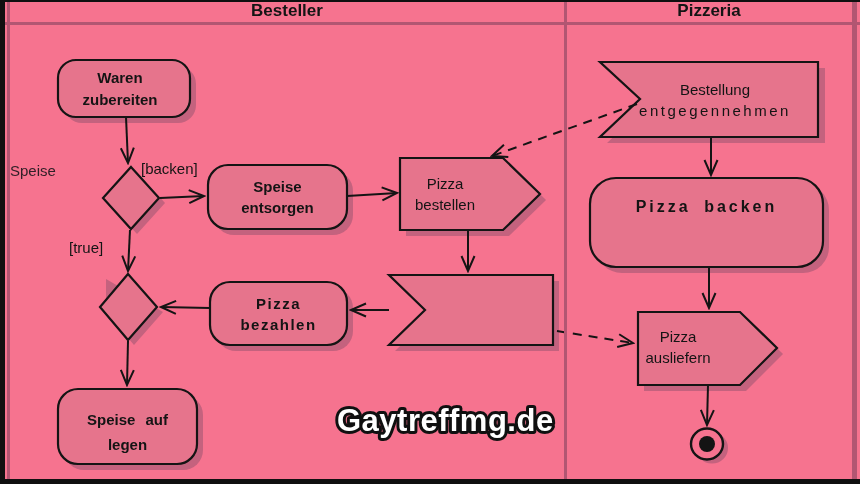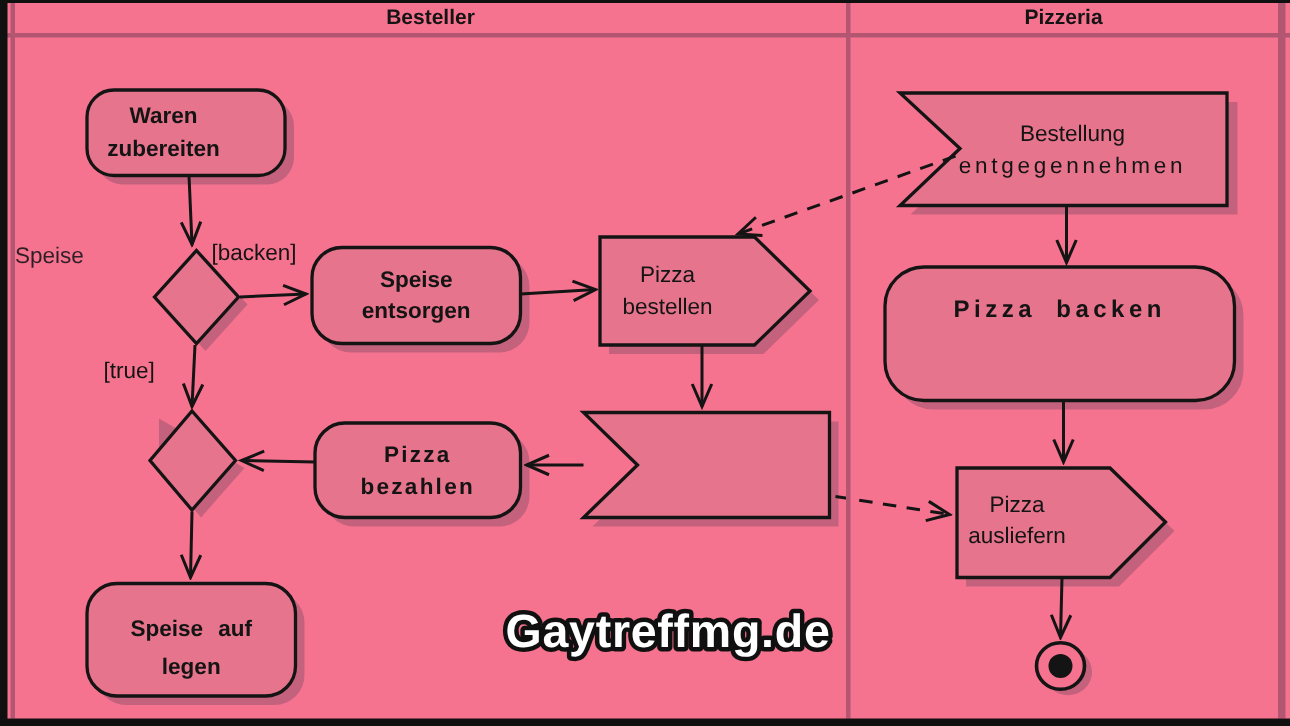--- a/index.html
+++ b/index.html
@@ -18,21 +18,21 @@
   .lane-hline{left:0;top:22px;width:860px;height:3px;background:#B25672;}
   .lane-rline{left:852px;top:0;width:5px;height:479px;background:#B25672;}
   
   .lbl{
     position:absolute;display:flex;flex-direction:column;
     align-items:center;justify-content:center;text-align:center;
     font-size:15px;line-height:1.42;white-space:nowrap;
   }
   .left{align-items:flex-start;text-align:left;}
   .bold{font-weight:bold;}
-  .hdr{font-weight:bold;font-size:14px;}
+  .hdr{font-weight:bold;font-size:17px;}
   .ls1{letter-spacing:1px;}
   .ls15{letter-spacing:1.5px;}
   .ls2{letter-spacing:2px;}
   .ls25{letter-spacing:2.5px;}
   .ls3{letter-spacing:3px;word-spacing:6px;}
   .ws{word-spacing:6px;}
   .lh25{line-height:25px;text-align:center;}
   
   .shadow{fill:#C4627E;stroke:none;}
   .shape{fill:#E6748C;stroke:#141414;stroke-width:2.2;}
@@ -127,21 +127,21 @@
   <div class="abs edge-left"></div>
   <div class="abs edge-bottom"></div>
 
   <div class="lbl hdr" style="left:9px;top:1px;width:556px;height:21px">
     <span>Besteller</span>
   </div>
   <div class="lbl hdr" style="left:565px;top:1px;width:288px;height:21px">
     <span>Pizzeria</span>
   </div>
 
-  <div class="lbl bold" style="left:43px;top:61px;width:132px;height:55px">
+  <div class="lbl bold" style="left:54px;top:61px;width:132px;height:55px">
     <span>Waren</span>
     <span>zubereiten</span>
   </div>
 
   <div class="lbl bold" style="left:208px;top:166px;width:139px;height:62px">
     <span>Speise</span>
     <span>entsorgen</span>
   </div>
 
   <div class="lbl" style="left:398px;top:163px;width:94px;height:62px">

